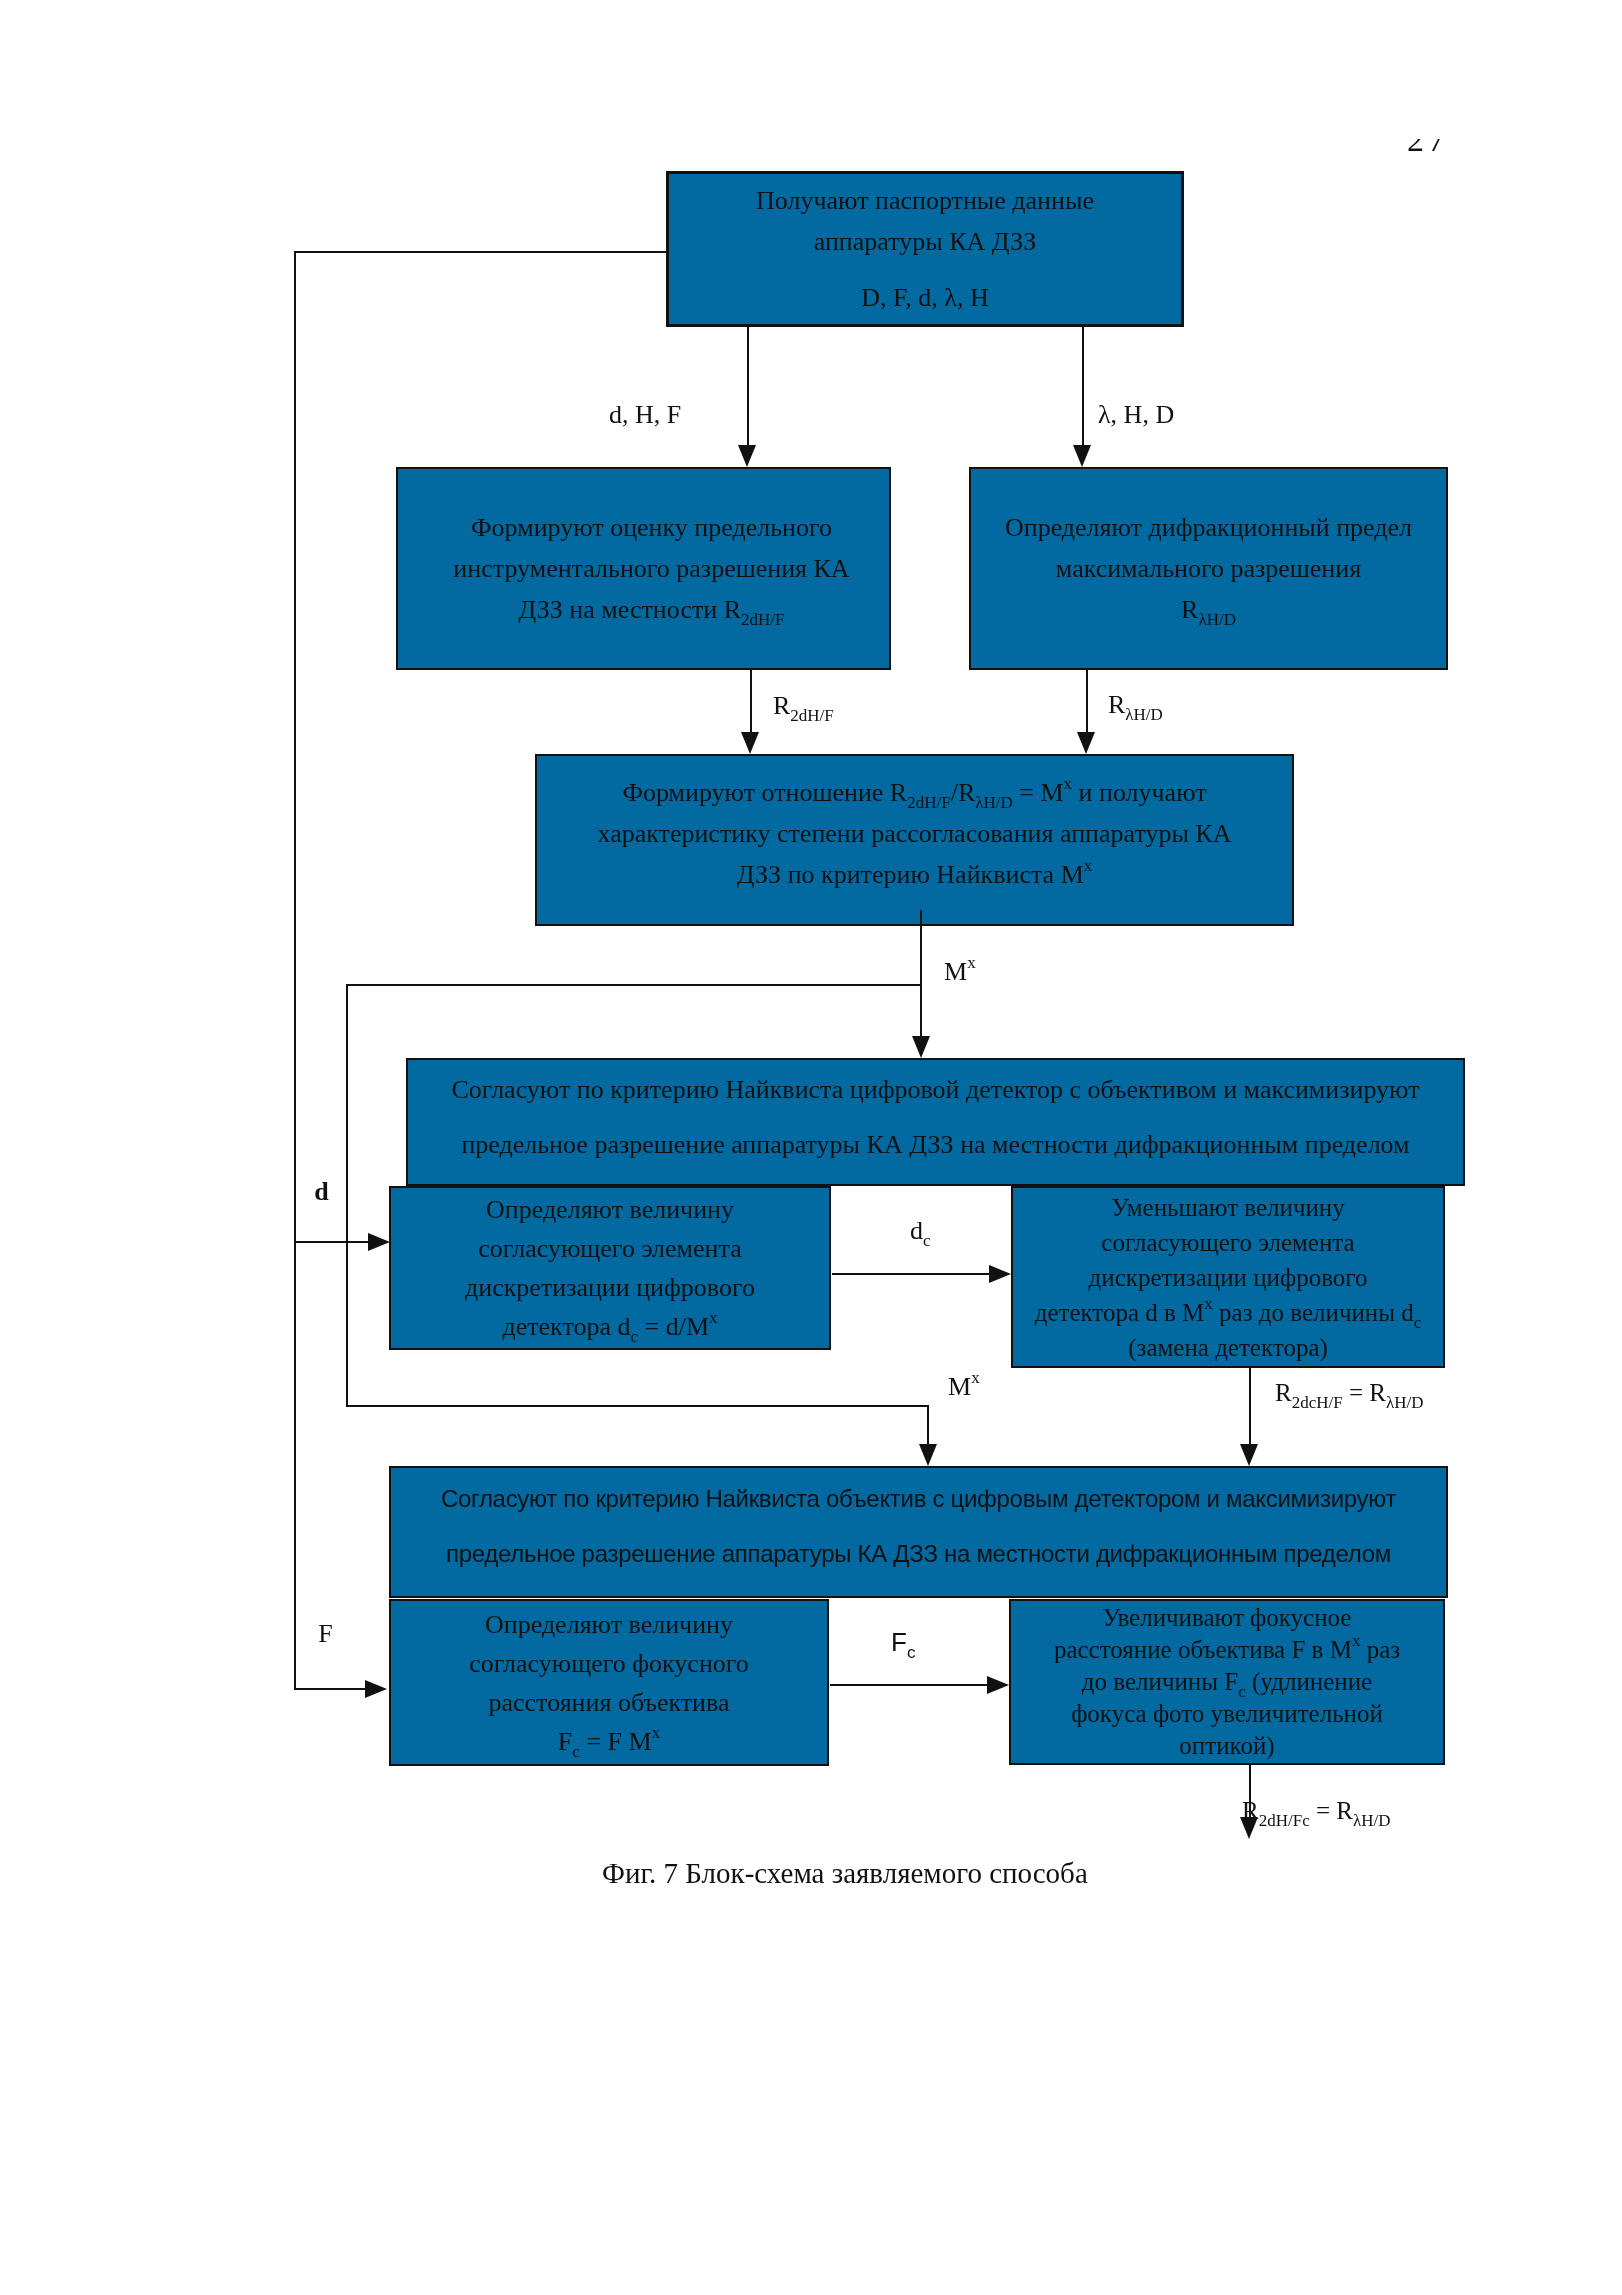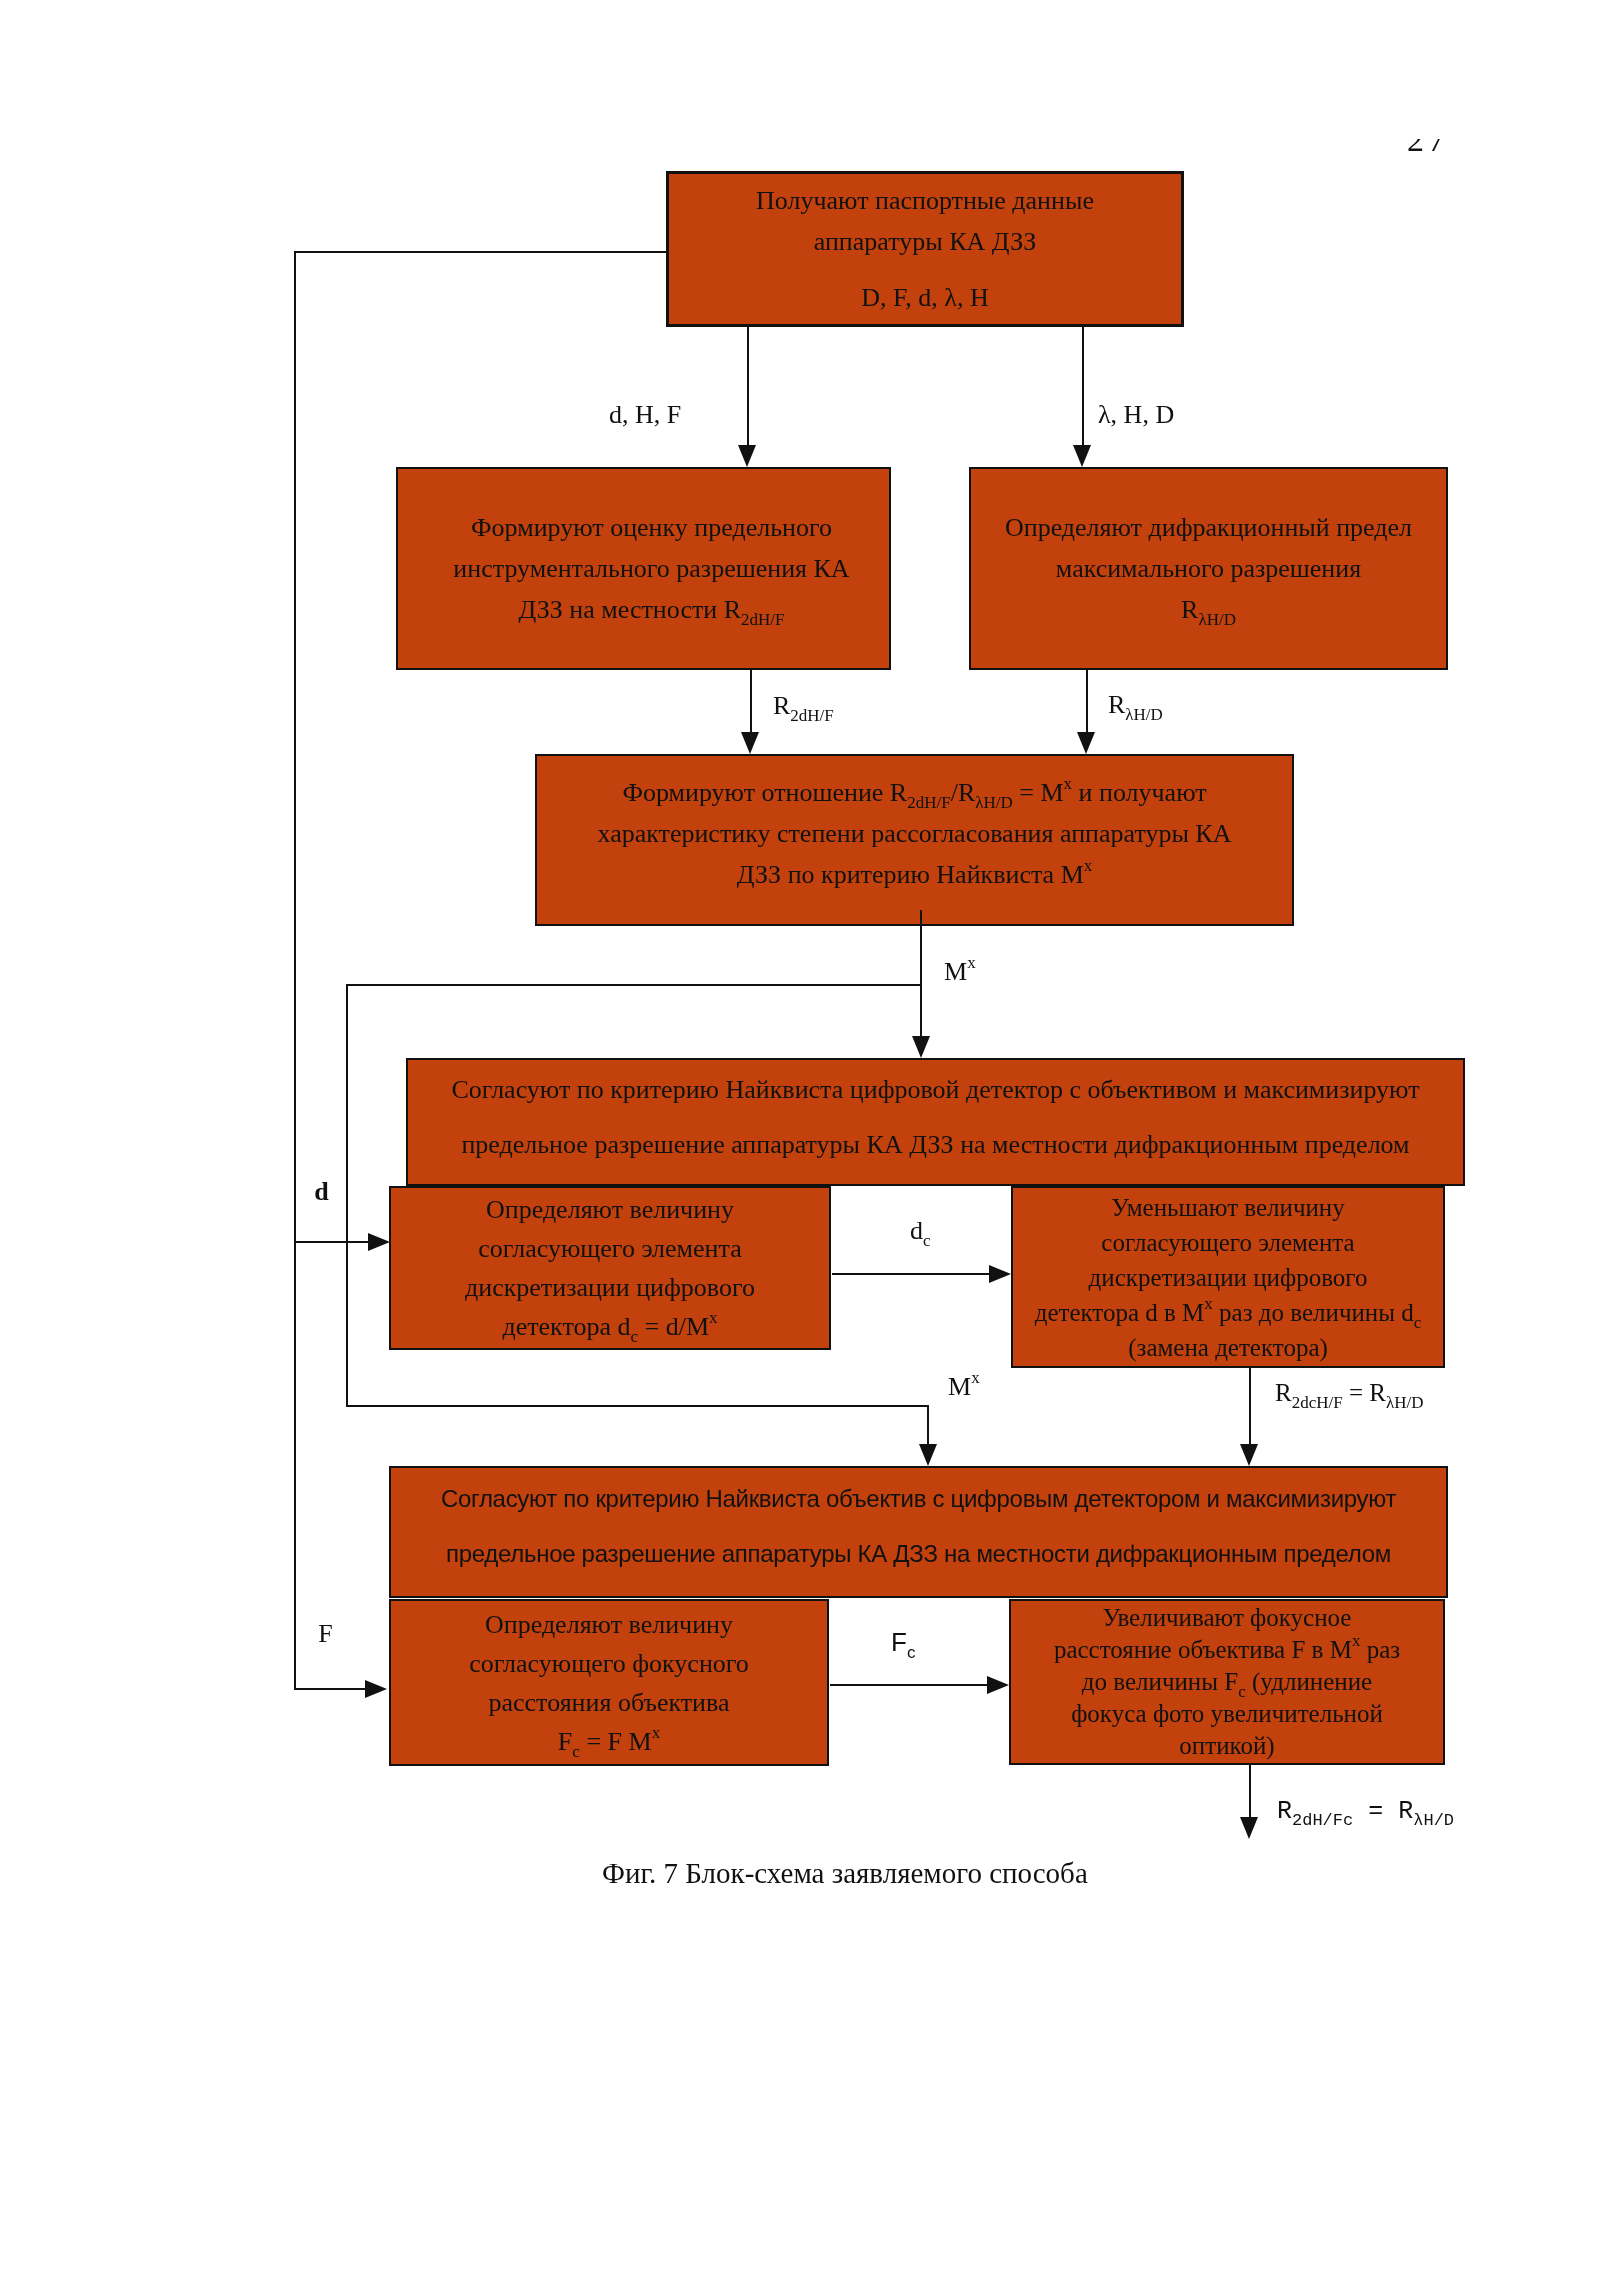--- a/index.html
+++ b/index.html
@@ -1,21 +1,21 @@
 <!DOCTYPE html>
 <html style="font-size:10.5px"><head>
 <meta charset="utf-8">
 <style>
   html,body{margin:0;padding:0;background:#e8e8e8;}
   #page{
     position:relative;width:1623px;height:2295px;background:#ffffff;
     font-family:"Liberation Serif", serif;color:#111;overflow:hidden;
   }
   .box{
-    position:absolute;border:2.6px solid #111;background:#c2410c;
+    position:absolute;border:2.6px solid #111;background:#0369a1;
     display:flex;flex-direction:column;align-items:center;justify-content:center;
     text-align:center;font-size:26px;line-height:41px;box-sizing:border-box;
   }
   .box .ln{white-space:nowrap;}
   sub.s{font-size:17px;line-height:0;vertical-align:-6.5px;}
   sup.s{font-size:17px;line-height:0;vertical-align:11.8px;}
   .hline,.vline{position:absolute;background:#111;}
   .ah-down{position:absolute;width:0;height:0;border-left:9.2px solid transparent;border-right:9.2px solid transparent;border-top:22px solid #111;}
   .ah-right{position:absolute;width:0;height:0;border-top:9.2px solid transparent;border-bottom:9.2px solid transparent;border-left:22px solid #111;}
   .lbl{position:absolute;font-size:26px;white-space:nowrap;}
@@ -148,18 +148,18 @@
   <div class="lbl" style="left:944px;top:957px;"><span>M</span><sup class="s">x</sup></div>
   <div class="lbl" style="left:948px;top:1372px;"><span>M</span><sup class="s">x</sup></div>
 
   <div class="lbl" style="left:302px;top:1177px;width:39px;text-align:center;font-weight:bold;">d</div>
   <div class="lbl" style="left:306px;top:1619px;width:39px;text-align:center;">F</div>
 
   <div class="lbl" style="left:910px;top:1216px;"><span>d</span><sub class="s">c</sub></div>
   <div class="lbl sans" style="left:891px;top:1627px;"><span>F</span><sub class="s">c</sub></div>
 
   <div class="lbl" style="left:1275px;top:1379px;font-size:25px;"><span>R</span><sub class="s">2dcH/F</sub><span> = R</span><sub class="s">λH/D</sub></div>
-  <div class="lbl" style="left:1277px;top:1797px;font-size:25px;font-family:Liberation Mono, monospace;"><span>R</span><sub class="s">2dH/Fc</sub><span> = R</span><sub class="s">λH/D</sub></div>
+  <div class="lbl" style="left:1242px;top:1797px;font-size:25px;"><span>R</span><sub class="s">2dH/Fc</sub><span> = R</span><sub class="s">λH/D</sub></div>
 
   <div class="lbl" style="left:602px;top:1857px;font-size:29px;">Фиг. 7 Блок-схема заявляемого способа</div>
 
 </div>
 
 
 </body></html>

